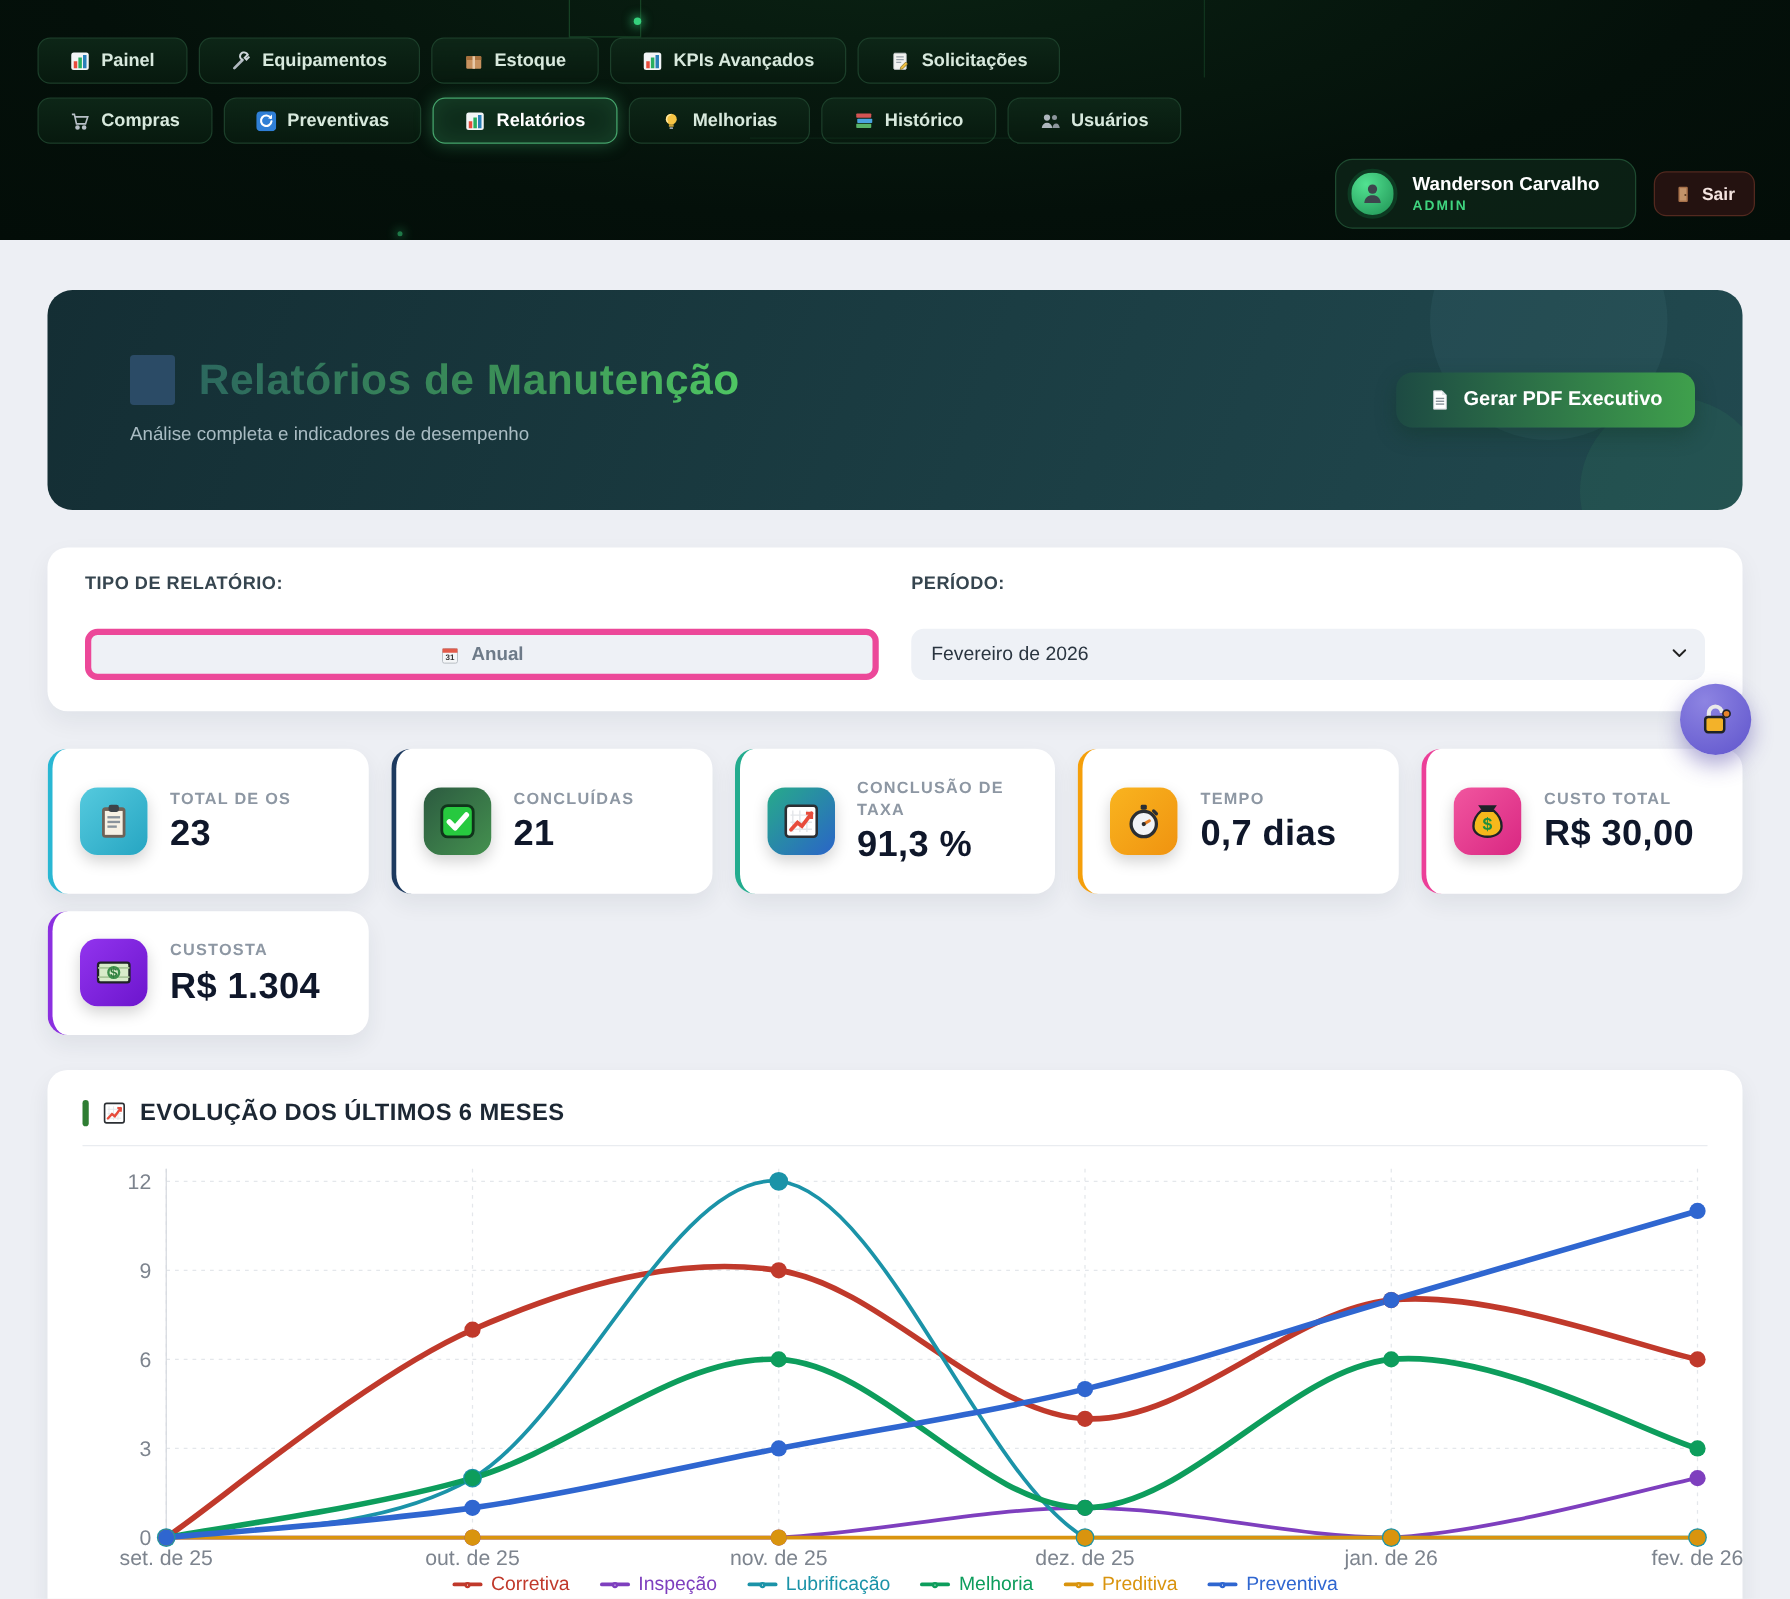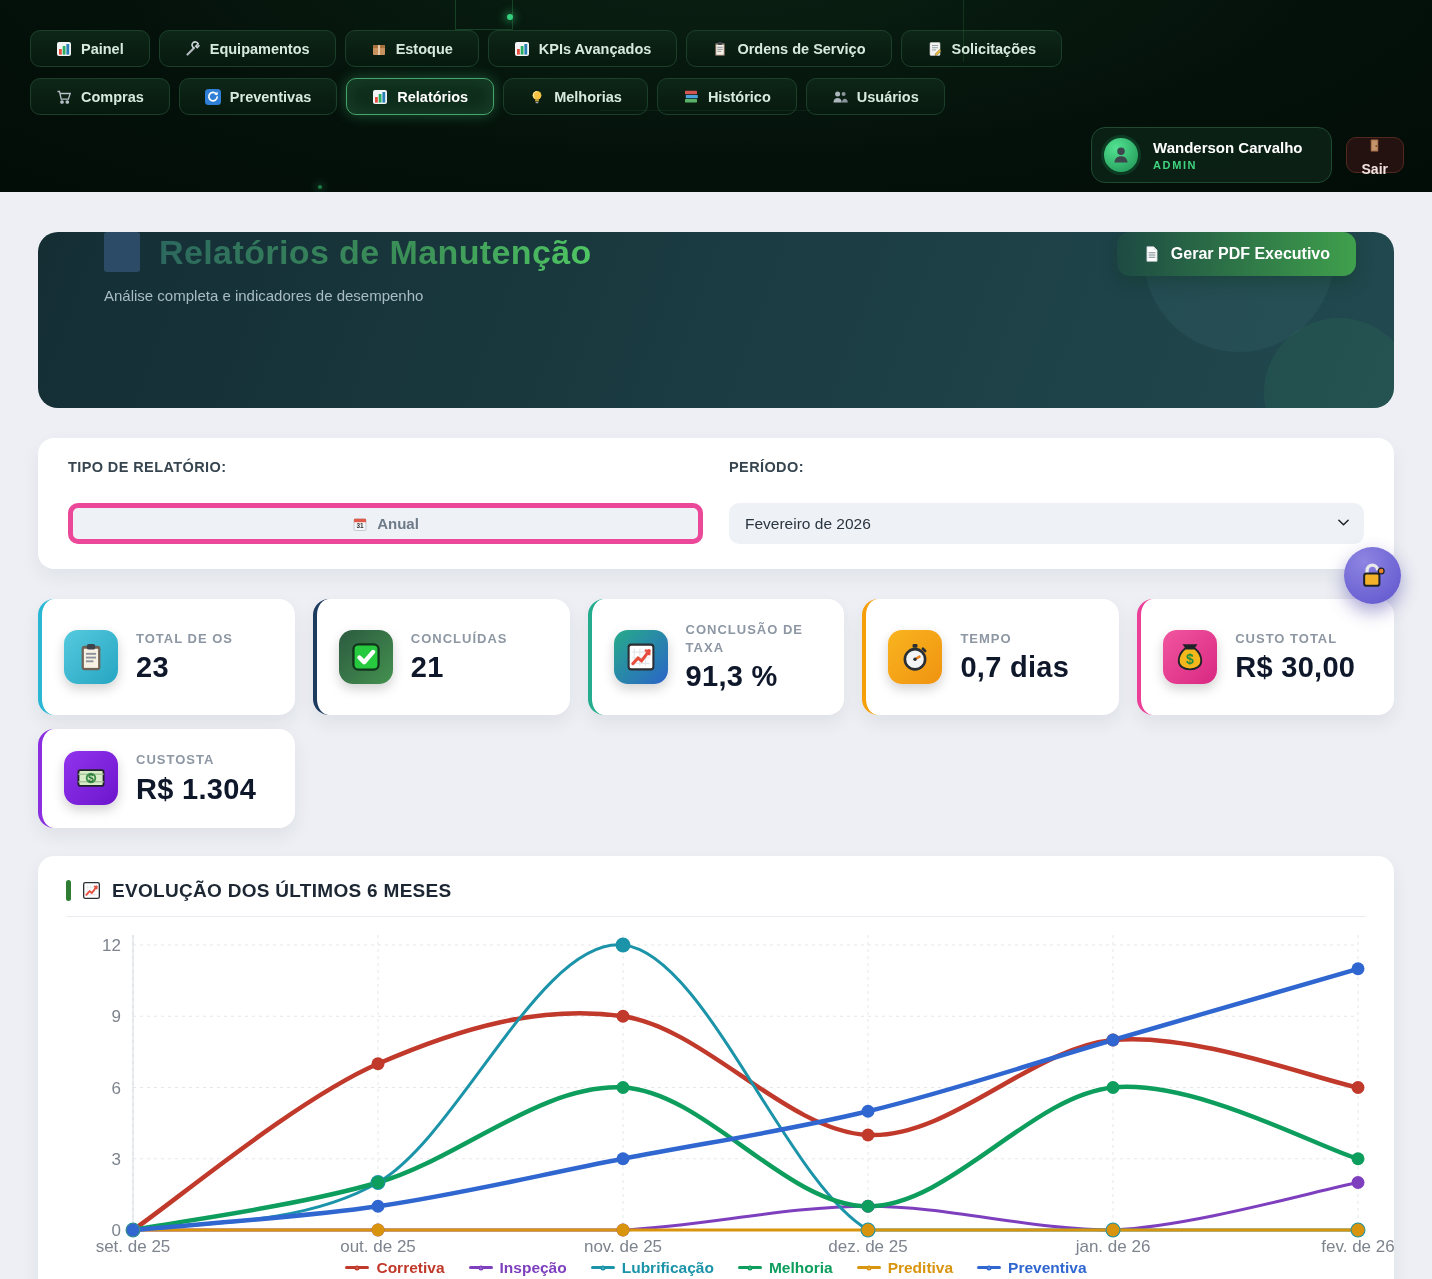--- a/index.html
+++ b/index.html
@@ -25,29 +25,29 @@
   .nav-btn .icon svg { width:16px; height:16px; }
   .nav-user-row { position:absolute; top:127px; right:28px; display:flex; align-items:center; gap:14px; }
   .user-chip { display:flex; align-items:center; gap:12px; background:rgba(16,44,28,.6);
     border:1px solid #1e4a30; border-radius:14px; padding:7px 28px 7px 9px; }
   .avatar { width:40px; height:40px; border-radius:50%; background:radial-gradient(circle at 35% 28%,#52e291,#1e9153);
     border:3px solid #0d3a22; display:flex; align-items:center; justify-content:center; }
   .avatar svg { width:22px; height:22px; }
   .user-name { color:#fff; font-weight:800; font-size:15px; }
   .user-role { color:#3fd47f; font-weight:800; font-size:11px; letter-spacing:1.6px; margin-top:3px; }
   .logout-btn { display:flex; align-items:center; gap:8px; background:#241210; border:1px solid #53291f;
-    border-radius:10px; height:36px; padding:0 15px; color:#f3e3df; font-weight:700; font-size:14px; cursor:pointer; font-family:inherit;flex-direction:column; }
+    border-radius:10px; height:36px; padding:0 15px; color:#f3e3df; font-weight:700; font-size:14px; cursor:pointer; font-family:inherit; }
   .logout-btn .icon svg { width:15px; height:15px; }
 
   
   .main { padding:40px 38px 0; }
 
   .header-card { position:relative; height:176px; border-radius:20px; overflow:hidden;
     background:linear-gradient(110deg,#142e34 0%,#1b3d43 55%,#21494f 100%);
-    display:flex; align-items:flex-start; justify-content:space-between; padding:0 38px 0 66px;gap:28px; }
+    display:flex; align-items:center; justify-content:space-between; padding:0 38px 0 66px;gap:28px; }
   .header-card::before { content:""; position:absolute; right:60px; top:-70px; width:190px; height:190px;
     border-radius:50%; background:rgba(80,140,150,.12); }
   .header-card::after { content:""; position:absolute; right:-20px; bottom:-60px; width:150px; height:150px;
     border-radius:50%; background:rgba(70,180,110,.10); }
   .title-row { display:flex; align-items:center; gap:19px; }
   .title-icon { width:36px; height:40px; background:#2b4b66; border-radius:3px; }
   .page-title { font-size:34px; font-weight:800; letter-spacing:.4px;
     background:linear-gradient(90deg,#2c685e,#3c9257 60%,#4fc763); -webkit-background-clip:text; background-clip:text; color:transparent; }
   .subtitle { color:#a9bcc3; font-size:15px; margin-top:15px; }
   .pdf-btn { position:relative; z-index:2; display:flex; align-items:center; gap:10px;
@@ -82,21 +82,21 @@
 
   .chart-card { background:#fff; border-radius:16px; margin-top:28px; padding:24px 28px 20px; box-shadow:0 8px 18px rgba(25,39,52,.07); }
   .chart-head { display:flex; align-items:center; gap:11px; }
   .accent-bar { width:5px; height:21px; border-radius:3px; background:#2e7d32; }
   .chart-head .icon svg { width:19px; height:19px; }
   .chart-title { font-size:19px; font-weight:800; color:#1c2733; letter-spacing:.3px; }
   .chart-divider { height:1px; background:#e9ecf0; margin-top:14px; }
   #chart-svg { display:block; margin-top:8px; overflow:visible; width:1300px; height:330px; }
   #chart-svg text { font-family:"Liberation Sans","DejaVu Sans",sans-serif; }
   .chart-legend { display:flex; justify-content:center; align-items:center; gap:24px; margin-top:4px; }
-  .legend-item { display:flex; align-items:center; gap:7px; font-size:15.5px; font-weight:700; cursor:pointer;text-align:right; }
+  .legend-item { display:flex; align-items:center; gap:7px; font-size:15.5px; font-weight:400; cursor:pointer;text-align:right; }
   .lg-marker { position:relative; width:24px; height:3px; border-radius:2px; display:inline-block; }
   .lg-dot { position:absolute; left:50%; top:50%; transform:translate(-50%,-50%); width:5px; height:5px;
     border-radius:50%; background:#fff; border:2.5px solid; }
 
   .fab { position:absolute; left:1344px; top:547px; width:57px; height:57px; border-radius:50%;
     background:radial-gradient(circle at 35% 25%,#8d84e2,#5f54cc); border:none; cursor:pointer; z-index:50;
     display:flex; align-items:center; justify-content:center; box-shadow:0 8px 18px rgba(70,60,160,.45); }
   .fab svg { width:29px; height:29px; }
 </style>
 </head>
@@ -143,33 +143,20 @@
         <button class="nav-btn">
           <span class="icon">
             <svg viewBox="0 0 16 16">
               <rect x="1" y="1" width="14" height="14" rx="2" fill="#f2f4f6"></rect>
               <rect x="3" y="8" width="2.8" height="5.6" fill="#e74c3c"></rect>
               <rect x="6.7" y="5" width="2.8" height="8.6" fill="#27ae60"></rect>
               <rect x="10.4" y="3" width="2.8" height="10.6" fill="#2980b9"></rect>
             </svg>
           </span>
           <span>KPIs Avançados</span>
-        </button>
-        <button class="nav-btn">
-          <span class="icon">
-            <svg viewBox="0 0 16 16">
-              <rect x="3" y="2" width="10" height="13" rx="1.5" fill="#6f6257"></rect>
-              <rect x="4.2" y="3.6" width="7.6" height="10.2" fill="#f7f1e4"></rect>
-              <rect x="5.8" y="1" width="4.4" height="3" rx="1" fill="#3d444b"></rect>
-              <rect x="5.3" y="5.8" width="5.4" height="1" fill="#8a939b"></rect>
-              <rect x="5.3" y="7.8" width="5.4" height="1" fill="#8a939b"></rect>
-              <rect x="5.3" y="9.8" width="4" height="1" fill="#8a939b"></rect>
-            </svg>
-          </span>
-          <span>Ordens de Serviço</span>
         </button>
         <button class="nav-btn">
           <span class="icon">
             <svg viewBox="0 0 16 16">
               <rect x="3" y="1.5" width="10" height="13" rx="1" fill="#f2f2f0" stroke="#c9cdd1" stroke-width=".6"></rect>
               <rect x="5" y="4" width="6" height="1" fill="#9aa3ab"></rect>
               <rect x="5" y="6.2" width="6" height="1" fill="#9aa3ab"></rect>
               <rect x="5" y="8.4" width="4" height="1" fill="#9aa3ab"></rect>
               <path d="M8.6 12.6 L12.6 8.6 l1.5 1.5 -4 4 -2 .5z" fill="#f0c040" stroke="#6b5b1e" stroke-width=".5"></path>
             </svg>

